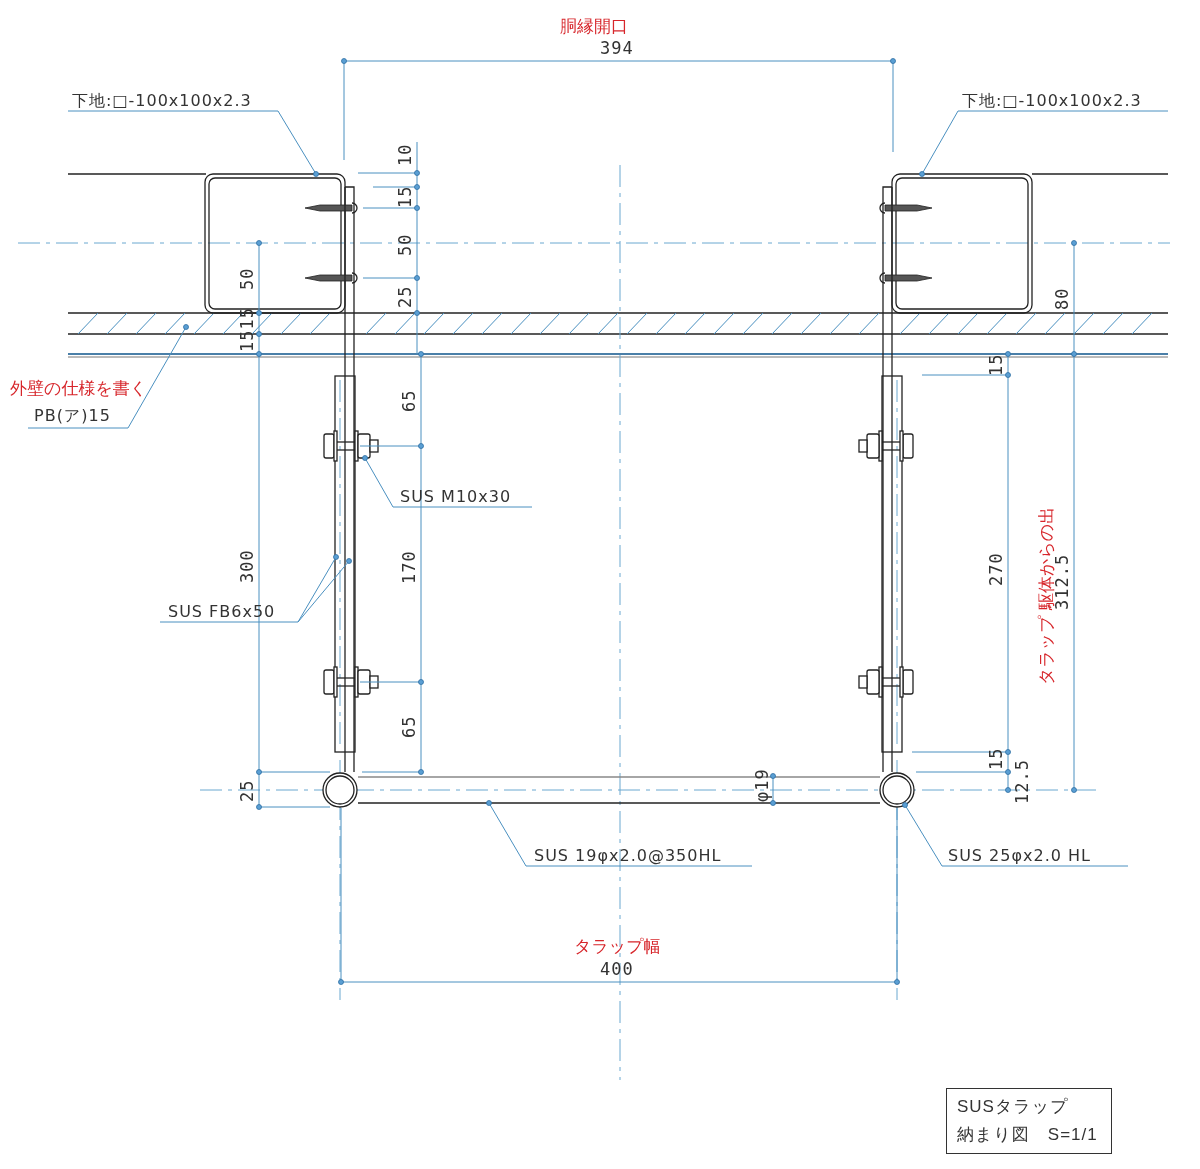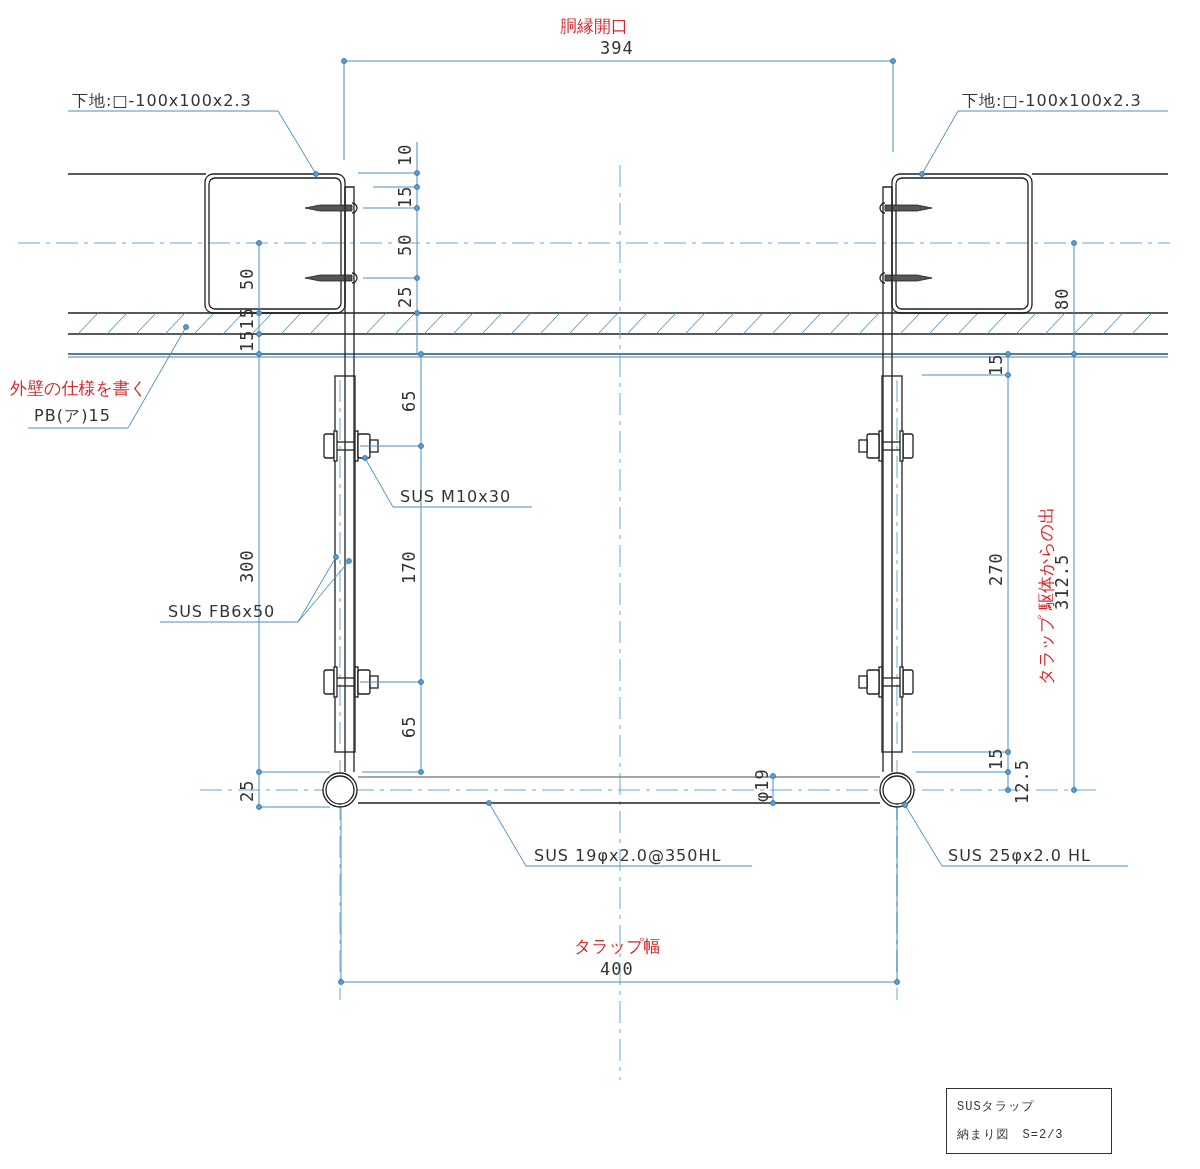--- a/index.html
+++ b/index.html
@@ -8,21 +8,21 @@
   .dim { font-family: "DejaVu Sans Mono", monospace; font-size: 17px; fill: #333333; letter-spacing: 1px; }
   .lbl { font-family: "DejaVu Sans", sans-serif; font-size: 16px; fill: #333333; letter-spacing: 1px; }
   .red { font-family: "DejaVu Sans", sans-serif; font-size: 17px; fill: #d7262b; }
   .obj { stroke: #222; fill: none; stroke-width: 1.3; }
   .objw { stroke: #222; fill: #fff; stroke-width: 1.3; }
   .dl { stroke: #4a90c0; stroke-width: 1; fill: none; }
   .cl { stroke: #6aa8d0; stroke-width: 1; fill: none; stroke-dasharray: 22 6 4 6; }
   .dot { fill: #5a9fd4; stroke: #2f6fa3; stroke-width: 0.8; }
   .hatch { stroke: #4a90c0; stroke-width: 1; }
   .title-box { position: absolute; left: 946px; top: 1088px; width: 166px; height: 66px; border: 1.3px solid #333; box-sizing: border-box; padding: 4px 10px; }
-  .title-line { font-family: Liberation Mono, monospace; font-size: 12px; color: #333; line-height: 28px; white-space: nowrap; letter-spacing: 1px; }
+  .title-line { font-family: Liberation Sans, sans-serif; font-size: 17px; color: #333; line-height: 28px; white-space: nowrap; letter-spacing: 1px; }
 </style>
 </head>
 <body>
 
 <svg width="1200" height="1169" viewBox="0 0 1200 1169" xmlns="http://www.w3.org/2000/svg">
 
   <g>
     <line class="obj" x1="68" y1="174" x2="206" y2="174"></line>
     <line class="obj" x1="1032" y1="174" x2="1168" y2="174"></line>
     <line class="obj" x1="68" y1="313" x2="1168" y2="313"></line>
@@ -283,14 +283,14 @@
   <text class="dim" transform="translate(1068,310) rotate(-90)">80</text>
   <text class="dim" transform="translate(1002,376) rotate(-90)">15</text>
   <text class="dim" transform="translate(1002,586) rotate(-90)">270</text>
   <text class="dim" transform="translate(1002,770) rotate(-90)">15</text>
   <text class="dim" transform="translate(1028,804) rotate(-90)">12.5</text>
   <text class="dim" transform="translate(1068,610) rotate(-90)">312.5</text>
 </svg>
 
 <div class="title-box">
   <div class="title-line">SUSタラップ</div>
-  <div class="title-line">納まり図　S=2/3</div>
+  <div class="title-line">納まり図　S=1/1</div>
 </div>
 
 </body></html>

